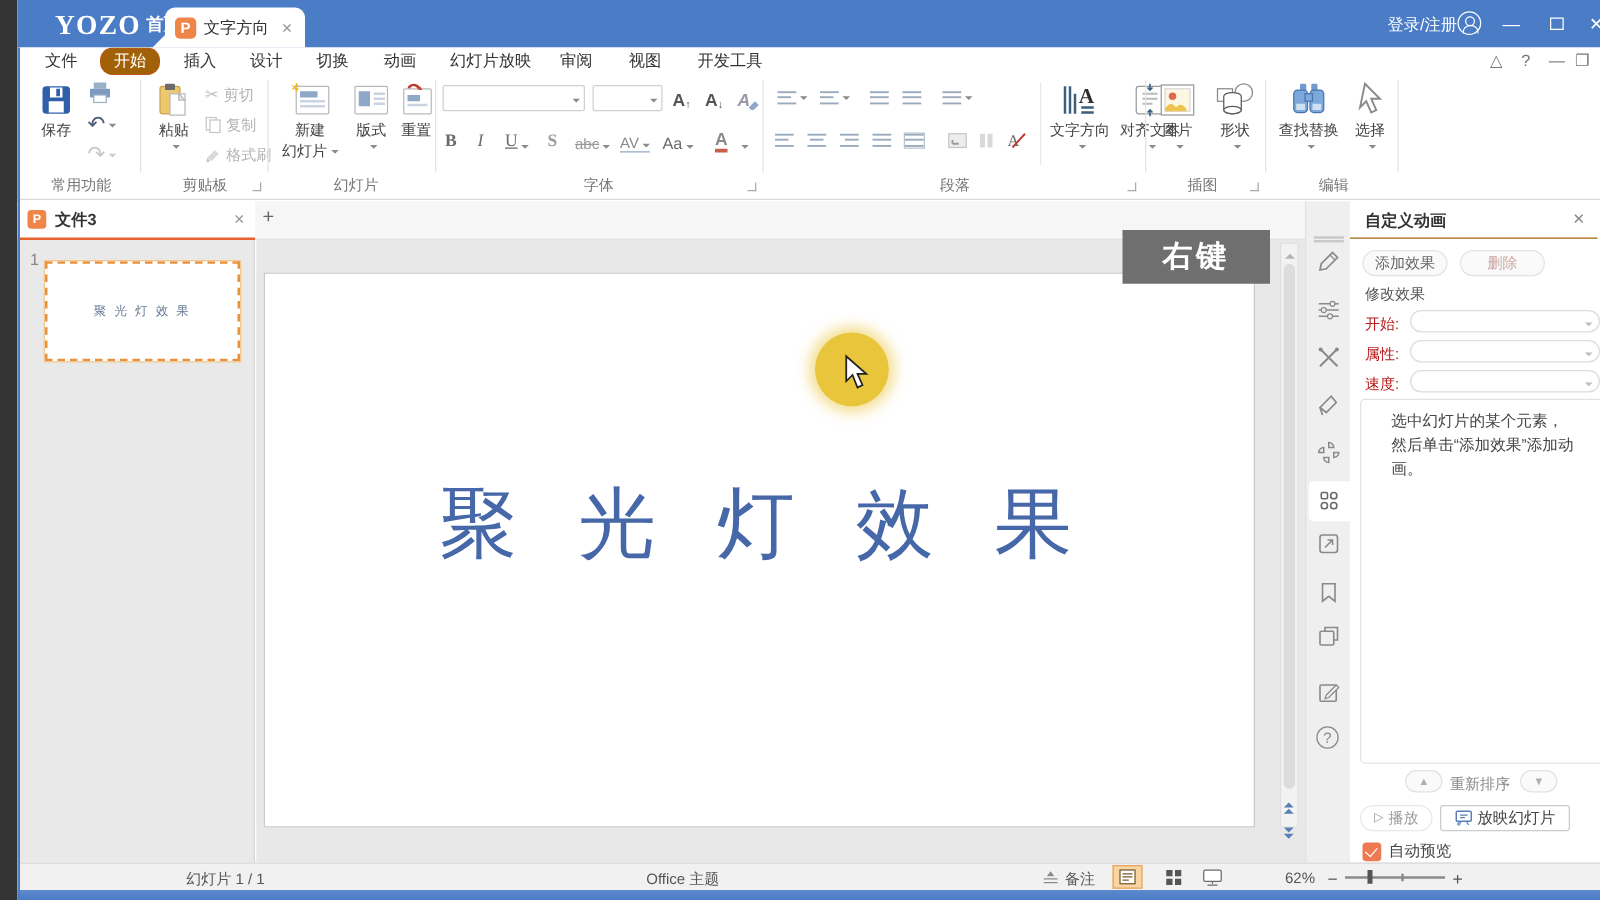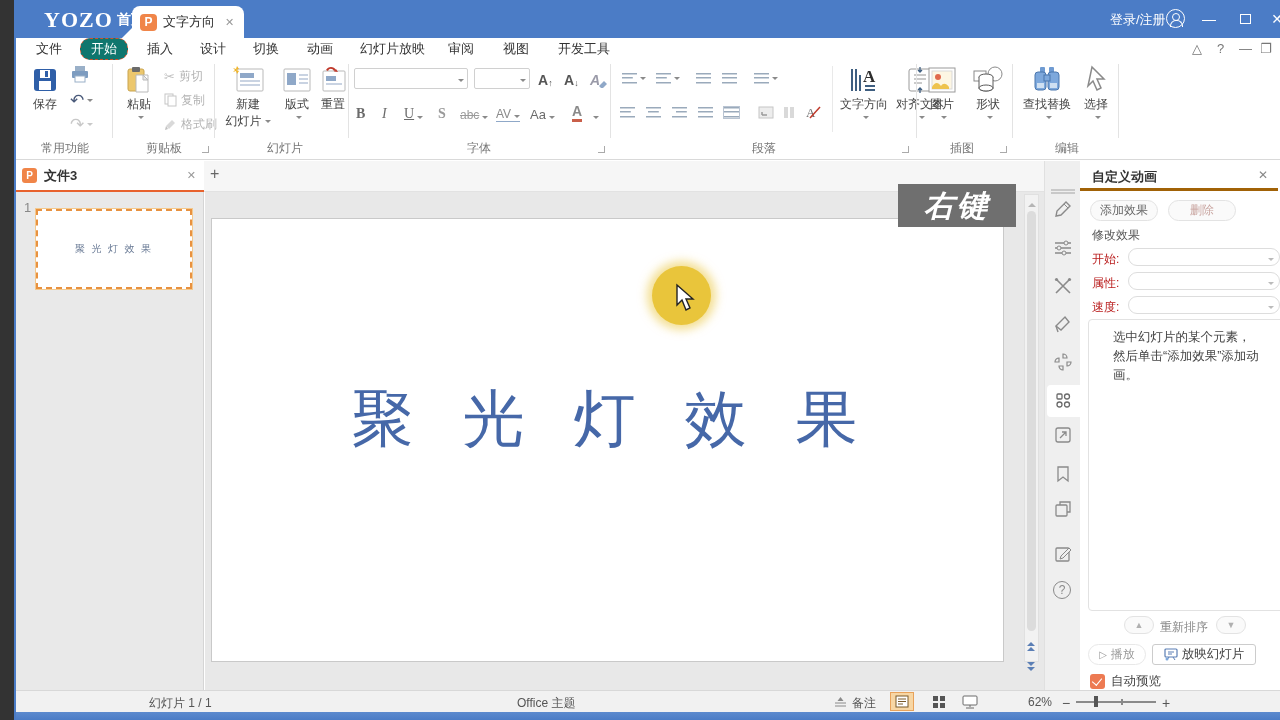--- a/index.html
+++ b/index.html
@@ -19,21 +19,21 @@
   .avatar { position:absolute; left:1152px; top:9px; width:19px; height:19px; border:1.5px solid #fff; border-radius:50%; }
   .avatar::before { content:""; position:absolute; left:5px; top:3px; width:6px; height:6px; border:1.2px solid #fff; border-radius:50%; }
   .avatar::after { content:""; position:absolute; left:2.5px; top:10px; width:11px; height:6px; border:1.2px solid #fff; border-bottom:none; border-radius:6px 6px 0 0; }
   .win-ctrl { position:absolute; top:0; height:38px; width:30px; color:#fff; text-align:center; line-height:38px; font-size:14px; }
   .wc-min { left:1180px; } .wc-max { left:1216px; } .wc-close { left:1248px; }
   .wc-max i { display:inline-block; width:11px; height:10px; border:1.5px solid #fff; }
 
   
   .menubar { position:absolute; left:0; top:38px; width:1280px; height:22px; background:#fff; }
   .menu-item { position:absolute; top:2px; font-size:13px; color:#333; }
-  .menu-active { top:0px; background:#0f766e; border:1px dashed #cf4f2a; border-radius:10px; color:#fff; padding:1px 10px; }
+  .menu-active { top:0px; background:#a16207; border:1px dashed #cf4f2a; border-radius:10px; color:#fff; padding:1px 10px; }
   .mb-ctrl { position:absolute; top:3px; color:#777; font-size:13px; }
 
   
   .ribbon { position:absolute; left:0; top:60px; width:1280px; height:100px; background:#fff; border-bottom:1px solid #d9d9d9; }
   .rgroup-sep { position:absolute; top:4px; width:1px; height:74px; background:#e3e3e3; }
   .group-label { position:absolute; top:80px; height:18px; font-size:12px; color:#777; text-align:center; }
   .launcher { position:absolute; top:86px; width:7px; height:7px; border-right:1px solid #aaa; border-bottom:1px solid #aaa; }
   .bigbtn { position:absolute; top:4px; display:flex; flex-direction:column; align-items:center; font-size:12px; color:#444; }
   .bigbtn .ic { height:32px; display:flex; align-items:center; justify-content:center; }
   .smallrow { position:absolute; display:flex; align-items:center; font-size:12px; color:#b4b4b4; height:20px; }
@@ -69,31 +69,31 @@
   .vscroll { position:absolute; right:5px; top:2px; width:15px; height:468px; background:#f2f2f2; border:1px solid #e0e0e0; }
   .vscroll-up { position:absolute; top:4px; left:3px; width:0; height:0; border:4px solid transparent; border-bottom-color:#b5b5b5; }
   .vscroll-thumb { position:absolute; top:16px; left:2px; width:9px; height:420px; background:#dcdcdc; border-radius:5px; }
   .dbl-chevron { position:absolute; left:3px; width:8px; height:8px; }
   .dbl-chevron span { position:absolute; left:0; width:0; height:0; border:4px solid transparent; }
   .chev-up span { border-bottom-color:#5b7fb5; border-top-width:0; }
   .chev-down span { border-top-color:#5b7fb5; border-bottom-width:0; }
 
   .spotlight { position:absolute; left:638px; top:266px; width:59px; height:59px; border-radius:50%; background:#e9c53b; box-shadow:0 0 10px 5px rgba(233,197,59,.55); z-index:5; }
   .cursor-svg { position:absolute; left:660px; top:283px; z-index:6; }
-  .hint-badge { position:absolute; left:884px; top:184px; width:118px; height:43px; background:#6f6f6f; color:#fff; font-size:30px; font-weight:bold; text-align:center; line-height:43px; letter-spacing:3px; z-index:7;font-style:italic; }
+  .hint-badge { position:absolute; left:884px; top:184px; width:118px; height:43px; background:#6f6f6f; color:#fff; font-size:24px; font-weight:bold; text-align:center; line-height:43px; letter-spacing:3px; z-index:7; }
 
   
   .iconstrip { position:absolute; left:1030px; top:161px; width:36px; height:529px; background:#efefef; border-left:1px solid #e0e0e0; }
   .strip-handle { position:absolute; left:6px; top:28px; width:24px; height:2px; background:#c9c9c9; box-shadow:0 3px 0 #c9c9c9; }
   .strip-icon { position:absolute; left:8px; width:20px; height:20px; }
   .strip-active { position:absolute; left:2px; width:34px; height:32px; background:#fff; border-radius:4px 0 0 4px; }
 
   
   .panel { position:absolute; left:1066px; top:161px; width:214px; height:529px; background:#fff; }
-  .panel-header { position:absolute; left:0; top:0; width:198px; height:30px; border-bottom:3px solid #a16207; }
+  .panel-header { position:absolute; left:0; top:0; width:198px; height:30px; border-bottom:1px solid #a16207; }
   .panel-title { position:absolute; left:12px; top:7px; font-size:13px; color:#333; font-weight:bold; }
   .panel-close { position:absolute; right:10px; top:7px; color:#888; font-size:12px; }
   .pill-btn { position:absolute; height:21px; border:1px solid #e3e3e3; border-radius:11px; background:#fafafa; font-size:12px; color:#666; text-align:center; line-height:19px; }
   .section-label { position:absolute; left:12px; font-size:12px; color:#555; }
   .drop-row-label { position:absolute; left:12px; font-size:12px; color:#b91c1c; }
   .drop { position:absolute; left:48px; width:152px; height:18px; border:1px solid #ddd; border-radius:9px; background:#fff; }
   .drop .caret { position:absolute; right:5px; top:6px; border-top-color:#bbb; }
   .hintbox { position:absolute; left:8px; top:158px; width:198px; height:292px; border:1px solid #e2e2e2; border-radius:4px; padding:8px 24px; font-size:12.5px; color:#444; text-align:left; line-height:1.5; }
   .reorder-row { position:absolute; left:0; top:455px; width:214px; height:22px; font-size:12px; color:#888; }
   .mini-pill { position:absolute; width:30px; height:18px; border:1px solid #e3e3e3; border-radius:9px; text-align:center; color:#b0b0b0; font-size:9px; line-height:17px; background:#fafafa; }

